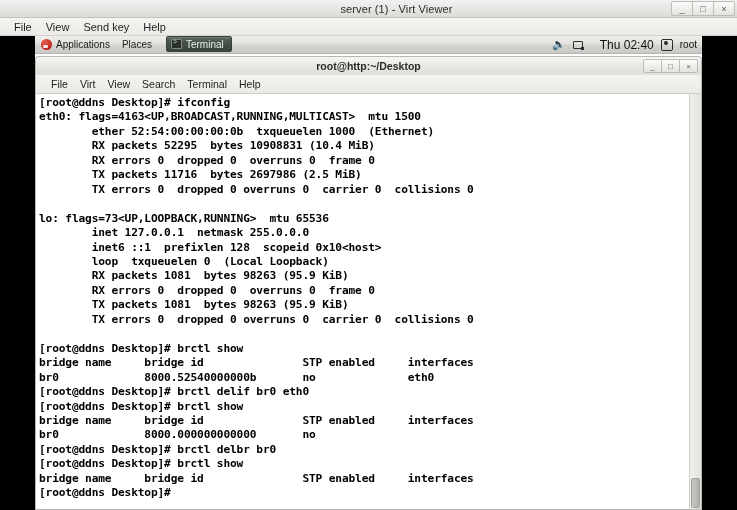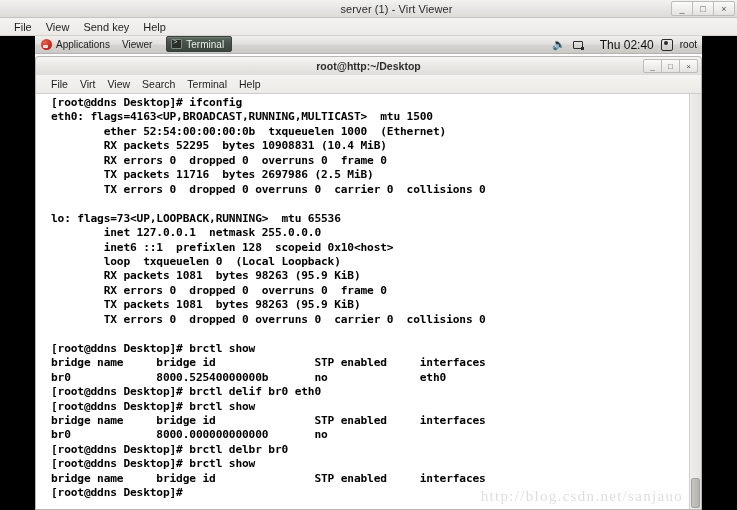--- a/index.html
+++ b/index.html
@@ -270,21 +270,21 @@
     border-right: 1px solid #b9b7b3;
     border-bottom: 1px solid #b9b7b3;
     box-sizing: border-box;
     display: flex;
   }
   .term-screen {
     flex: 1 1 auto;
     position: relative;
     background: #ffffff;
     overflow: hidden;
-    padding: 2px 0 0 15px;
+    padding: 2px 0 0 3px;
   }
   pre.term-text {
     margin: 0;
     font-family: "DejaVu Sans Mono", "Liberation Mono", monospace;
     font-size: 11.2px;
     line-height: 14.45px;
     font-weight: bold;
     color: #000000;
     white-space: pre;
     letter-spacing: -0.15px;
@@ -346,21 +346,21 @@
 
     <div class="guest-desktop"></div>
 
     <div class="gnome-panel">
       <div class="panel-left">
         <div class="panel-item">
           <span class="fedora-logo"></span>
           <span>Applications</span>
         </div>
         <div class="panel-item">
-          <span>Viewer</span>
+          <span>Places</span>
         </div>
         <div class="task-btn">
           <span class="term-mini-icon"></span>
           <span>Terminal</span>
         </div>
       </div>
       <div class="panel-right">
         <span class="vol-icon">🔈</span>
         <span class="net-icon"></span>
         <span class="panel-clock">Thu 02:40</span>
@@ -412,21 +412,20 @@
 bridge name     bridge id               STP enabled     interfaces
 br0             8000.52540000000b       no              eth0
 [root@ddns Desktop]# brctl delif br0 eth0
 [root@ddns Desktop]# brctl show
 bridge name     bridge id               STP enabled     interfaces
 br0             8000.000000000000       no
 [root@ddns Desktop]# brctl delbr br0
 [root@ddns Desktop]# brctl show
 bridge name     bridge id               STP enabled     interfaces
 [root@ddns Desktop]# </pre>
-          <div class="term-watermark">http://blog.csdn.net/sanjauo</div>
         </div>
         <div class="term-scrollbar">
           <div class="term-scroll-thumb"></div>
         </div>
       </div>
 
     </div>
   </div>
 </div>
 

